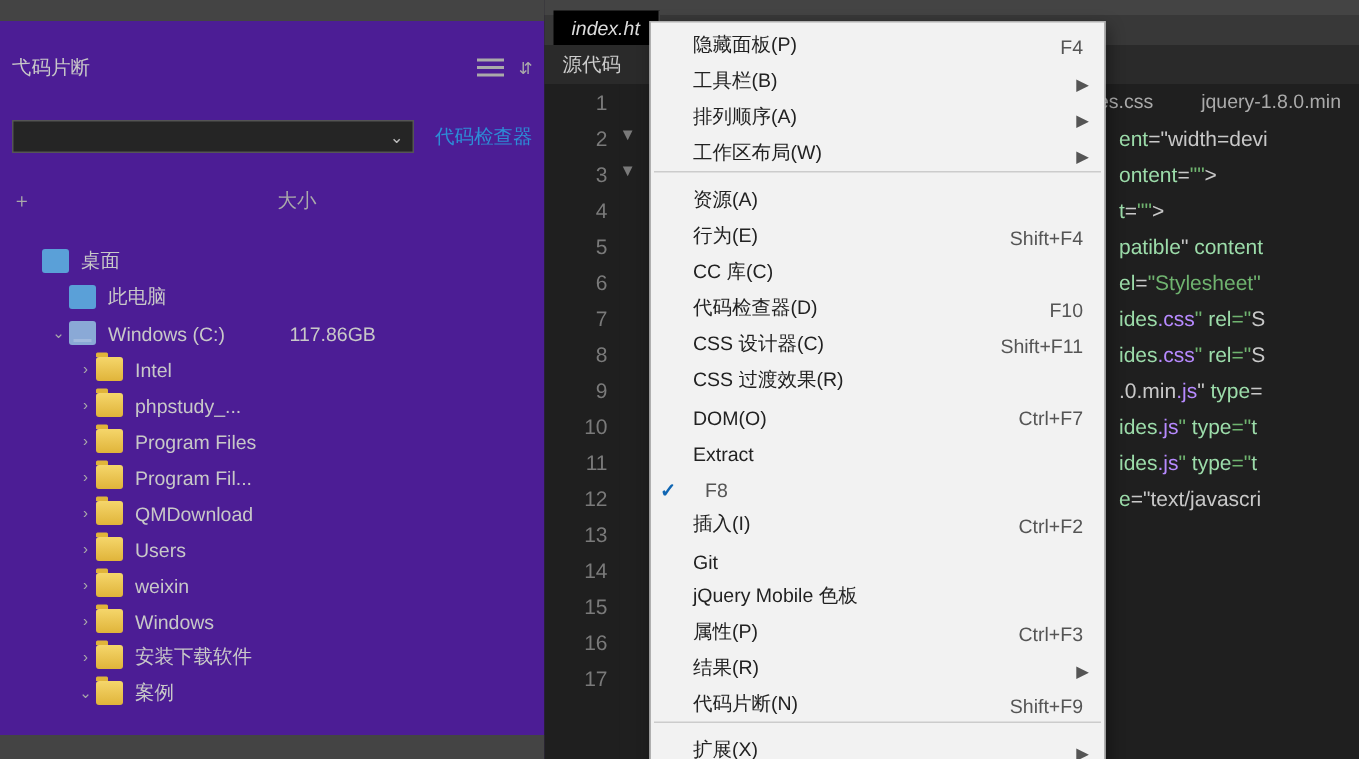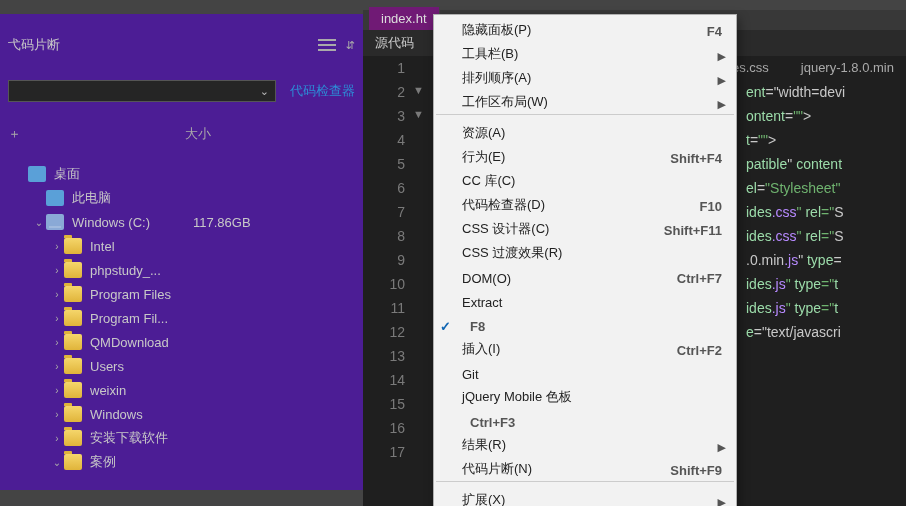--- a/index.html
+++ b/index.html
@@ -35,36 +35,36 @@
 .ico.disk::after{content:"";position:absolute;bottom:2px;left:3px;width:12px;height:2px;background:#fff3;}
 .ico.pc{ background:#5aa0d8;border-radius:2px;}
 .ico.desk{ background:#5aa0d8;border-radius:2px;}
 .size-cell{ margin-left:auto; width:170px; color:#c8c8c8;}
 .depth1{padding-left:10px;} .depth2{padding-left:28px;} .depth3{padding-left:46px;} .depth4{padding-left:64px;} .depth5{padding-left:94px;}
 .bottom-bar{height:16px;background:#444;}
 
 
 .main{ flex:1; background:#1f1f1f; display:flex; flex-direction:column; }
 .tab-strip{ height:30px; display:flex; align-items:flex-end; background:#383838; border-top:10px solid #444; padding-left:6px;}
-.tab{ padding:4px 12px; background:#701a75; color:#ddd; border-right:1px solid #444; }
+.tab{ padding:4px 12px; background:#000000; color:#ddd; border-right:1px solid #444;font-style:italic; }
 .subtab-strip{ height:26px; display:flex; align-items:center; padding-left:12px; gap:20px; background:#2a2a2a;}
 .subtab{ color:#ccc;}
 .editor-body{ flex:1; display:flex; overflow:hidden;}
 .gutter{ width:50px; background:#1f1f1f; color:#7a7a7a; text-align:right; padding-right:8px; font-family:Consolas,monospace; font-size:14px; line-height:24px;}
 .fold{ width:14px; background:#1f1f1f; position:relative;}
 .fold span{position:absolute; left:0; color:#7a7a7a; font-size:11px;}
 .code{ flex:1; font-family:Consolas,monospace; font-size:14px; line-height:24px; position:relative; overflow:hidden;}
 .code-lines{position:absolute; left:319px; top:24px; white-space:pre;} .c-css{color:#b78aff;} .c-attr{color:#9cdcaa;} .c-str{color:#6fb36f;}
 
 
 .menu{ position:absolute; left:433px; top:14px; width:304px; background:#f2f2f2; border:1px solid #b0b0b0; box-shadow:2px 4px 10px rgba(0,0,0,.4); color:#222; font-size:13px;}
 .menu-row{ display:flex; align-items:flex-end; height:24px; padding:0 14px 0 28px; cursor:default; position:relative;}
 .menu-sep{ height:1px; background:#ccc; margin:3px 2px;}
 .menu-label{ flex:1;}
-.menu-short{ color:#555; margin-left:8px;font-weight:bold;}
+.menu-short{ color:#555; margin-left:8px;}
 .menu-sub{ color:#555; position:absolute; right:10px; font-size:11px;}
 .menu-check{ position:absolute; left:6px; color:#1066b3; font-weight:bold;}
 
 
 .right-tabs{position:absolute; right:4px; top:56px; display:flex; gap:16px; color:#aaa; font-size:13px;}
 .right-tab{padding:4px 8px; cursor:pointer;}
 </style>
 </head>
 <body>
 
@@ -288,20 +288,21 @@
       <span class="menu-label">插入(I)</span>
       <span class="menu-short">Ctrl+F2</span>
     </div>
     <div class="menu-row">
       <span class="menu-label">Git</span>
     </div>
     <div class="menu-row">
       <span class="menu-label">jQuery Mobile 色板</span>
     </div>
     <div class="menu-row">
+      <span class="menu-label">属性(P)</span>
       <span class="menu-short">Ctrl+F3</span>
     </div>
     <div class="menu-row">
       <span class="menu-label">结果(R)</span>
       <span class="menu-sub">▶</span>
     </div>
     <div class="menu-row">
       <span class="menu-label">代码片断(N)</span>
       <span class="menu-short">Shift+F9</span>
     </div>

